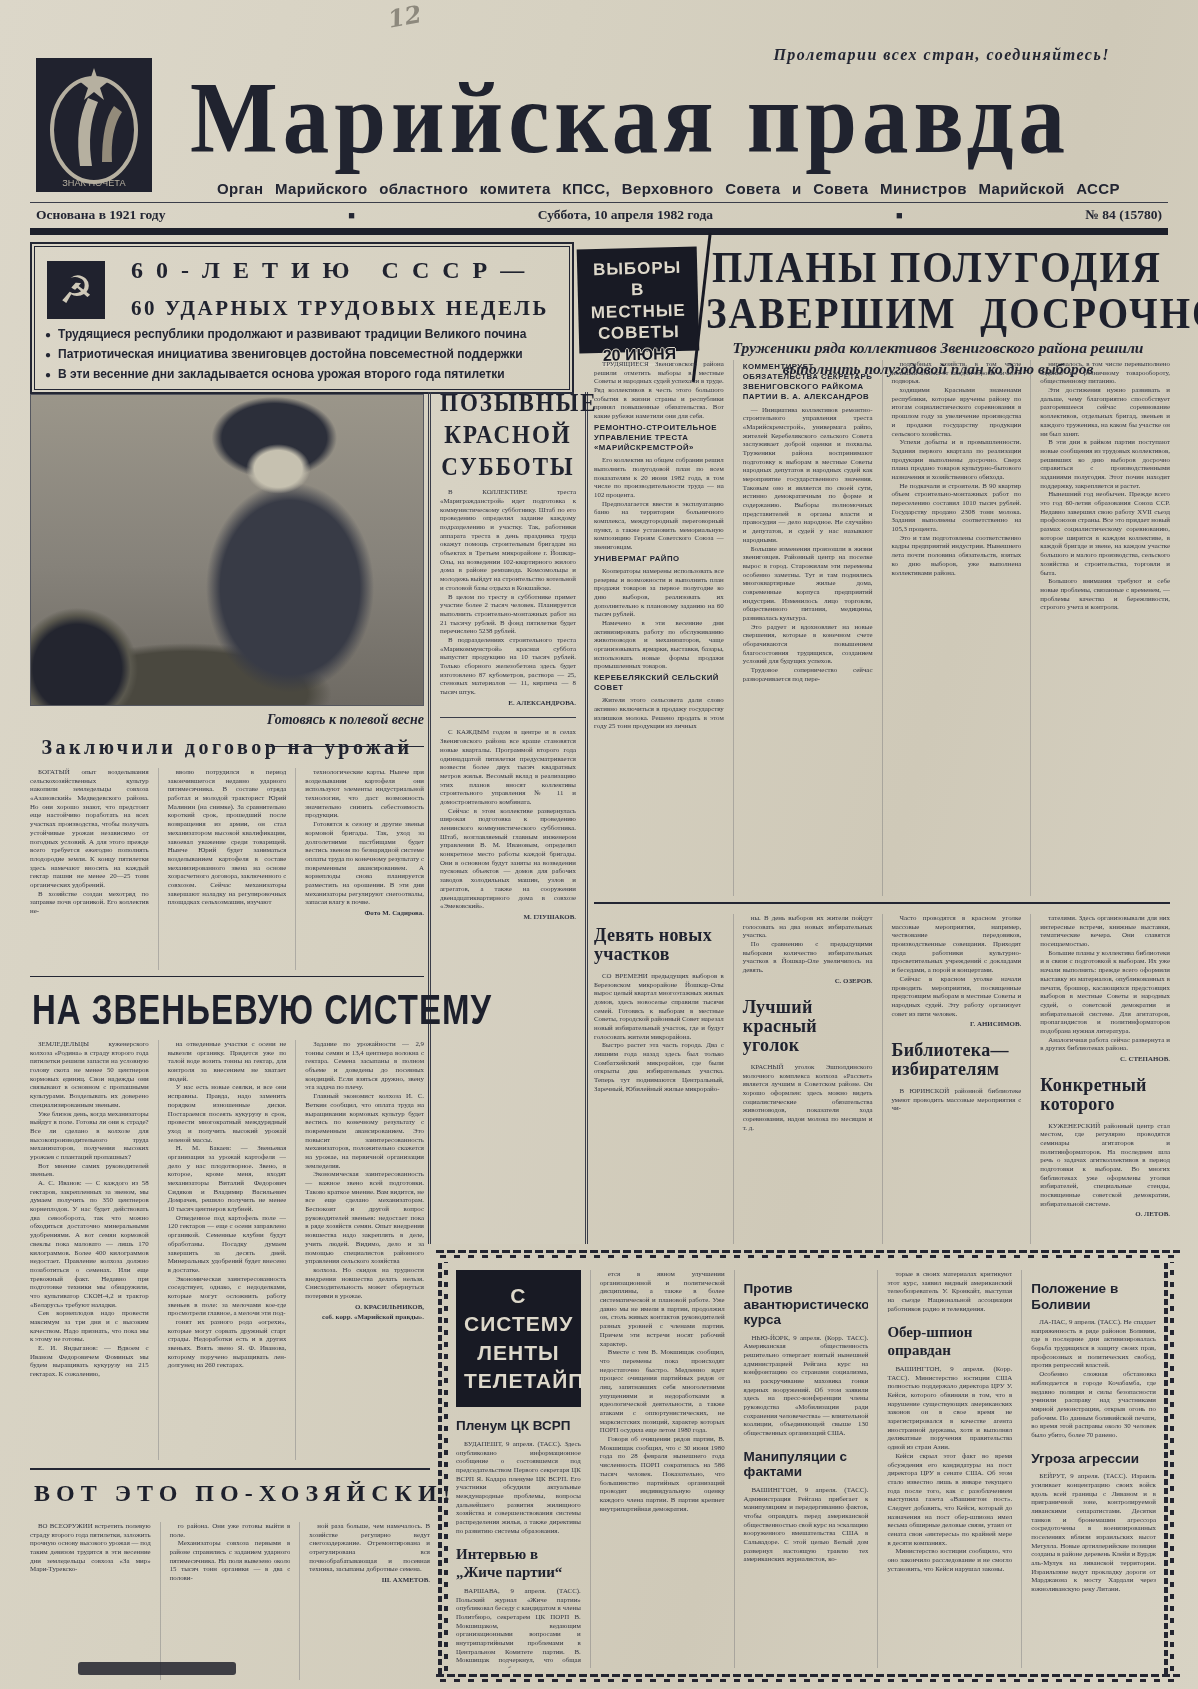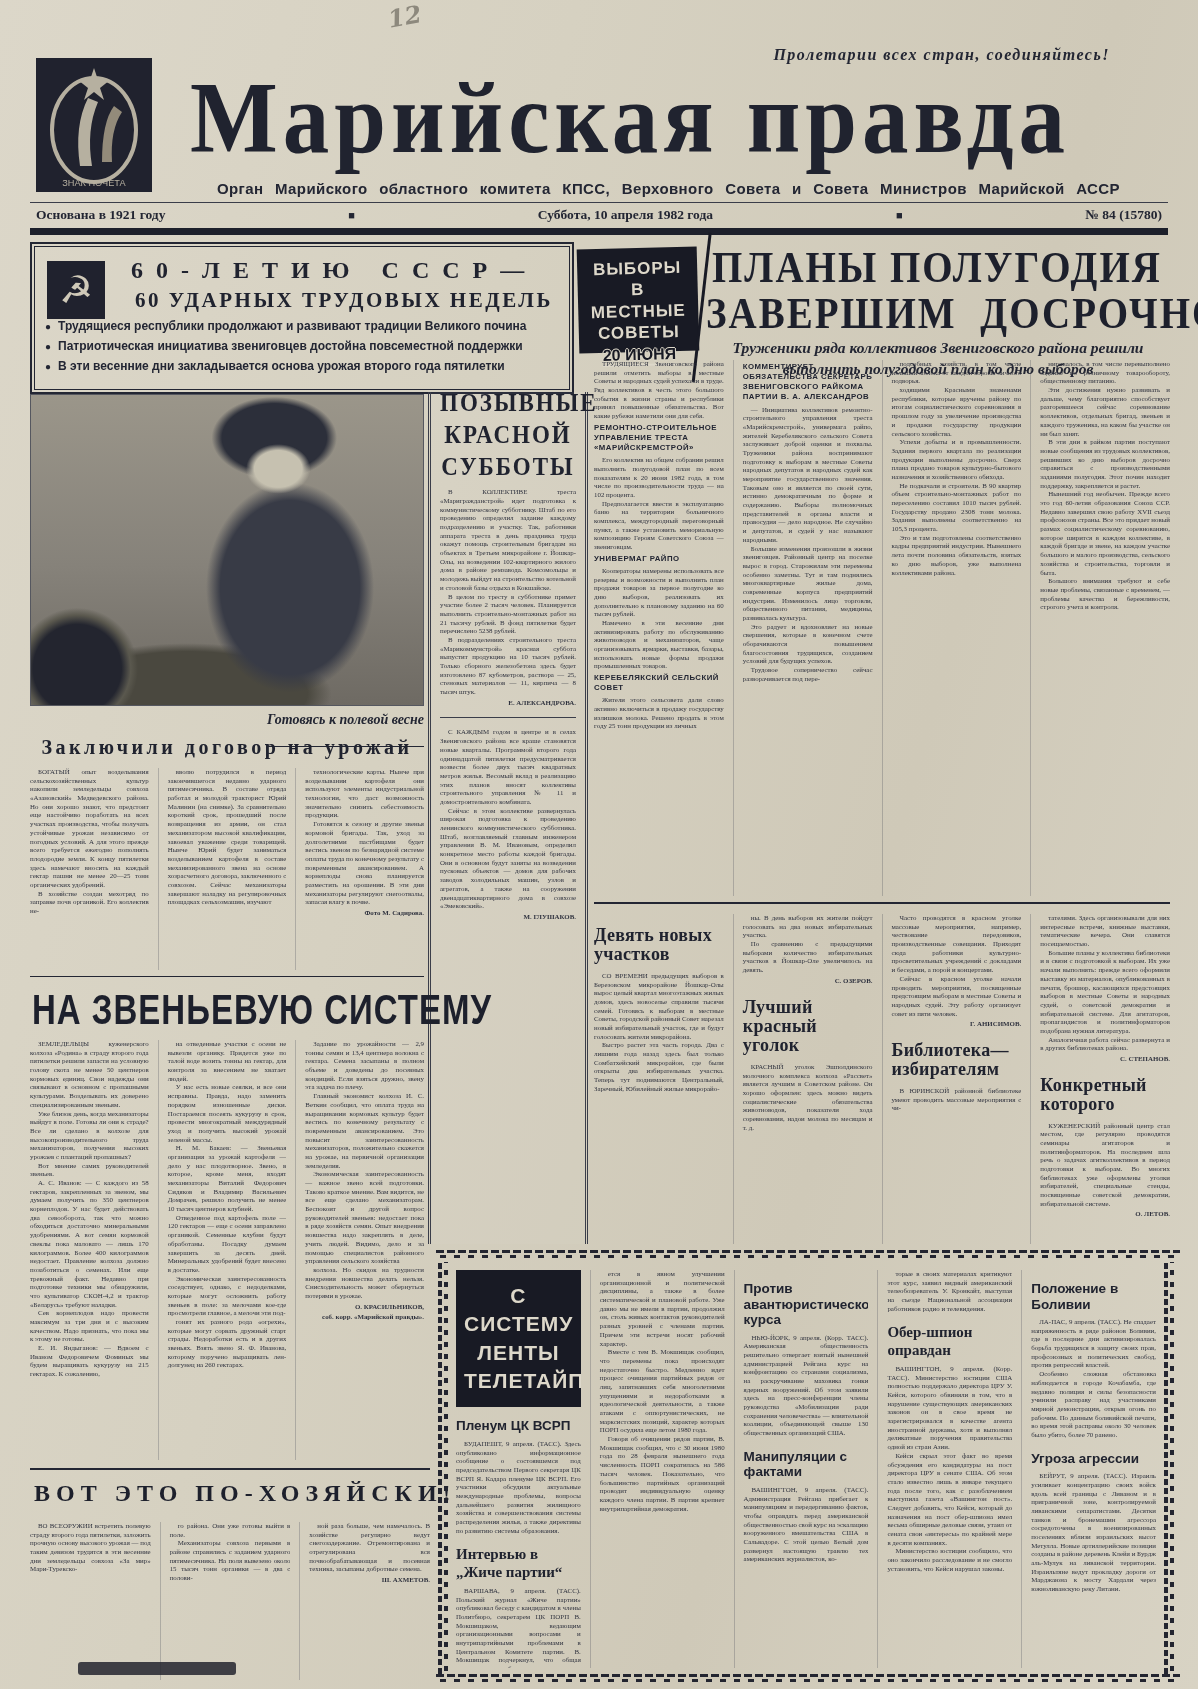--- a/index.html
+++ b/index.html
@@ -16,21 +16,21 @@
   .hairline{background:#3a3d49;height:1px;}
   #dateline{display:flex;align-items:center;justify-content:space-between;font:700 13.5px "Liberation Serif",serif;color:#232633;}
   .sq{font-size:11px;line-height:1;color:#232633;}
   #masthead-bar{background:#1d202b;}
   
   #banner-box{border:2px solid #232633;}
   #banner-inner{position:absolute;inset:2px;border:1px solid #232633;padding:10px 12px 8px 10px;box-sizing:border-box;}
   #banner-icon{position:absolute;left:12px;top:14px;width:58px;height:58px;background:#20222e;
     display:flex;align-items:center;justify-content:center;font-size:38px;color:#cfc9b8;font-family:"DejaVu Sans",sans-serif;}
   #banner-l1{font:700 24px "Liberation Serif",serif;letter-spacing:13px;color:#20232f;margin-left:86px;white-space:nowrap;}
-  #banner-l2{font:700 21px "Liberation Serif",serif;letter-spacing:2.5px;color:#20232f;margin-left:86px;margin-top:4px;white-space:nowrap;text-align:center;}
+  #banner-l2{font:700 21px "Liberation Serif",serif;letter-spacing:2.5px;color:#20232f;margin-left:86px;margin-top:12px;white-space:nowrap;}
   .bullet-row{display:flex;gap:7px;margin-top:6px;font:700 12px "Liberation Sans",sans-serif;color:#232633;align-items:baseline;}
   .bullet-row .dot{font-size:10px;}
   
   #flag{background:#181a24;transform:rotate(-1.5deg);padding:10px 6px 8px;box-sizing:border-box;text-align:center;}
   #flag:after{content:"";position:absolute;right:-5px;top:-14px;width:3px;height:150px;background:#181a24;transform:rotate(8deg);}
   .flag-line{font:700 17px "Liberation Sans",sans-serif;color:#ddd8ca;letter-spacing:1px;line-height:1.25;}
   #flag-date{font:700 16px "Liberation Sans",sans-serif;margin-top:3px;color:#181a24;
     text-shadow:-1px 0 #ddd8ca,1px 0 #ddd8ca,0 -1px #ddd8ca,0 1px #ddd8ca;border-bottom:2px solid #ddd8ca;display:inline-block;}
   
   .plans-t{font:700 39px "Liberation Serif",serif;color:#1d202c;text-align:center;white-space:nowrap;

